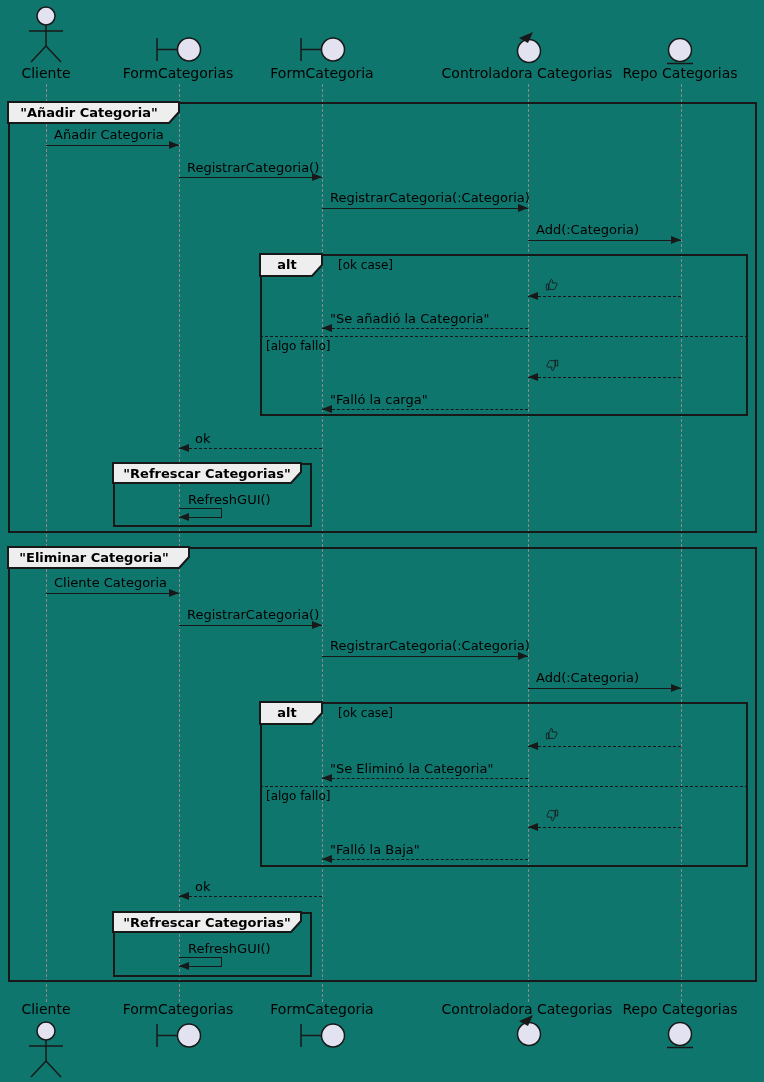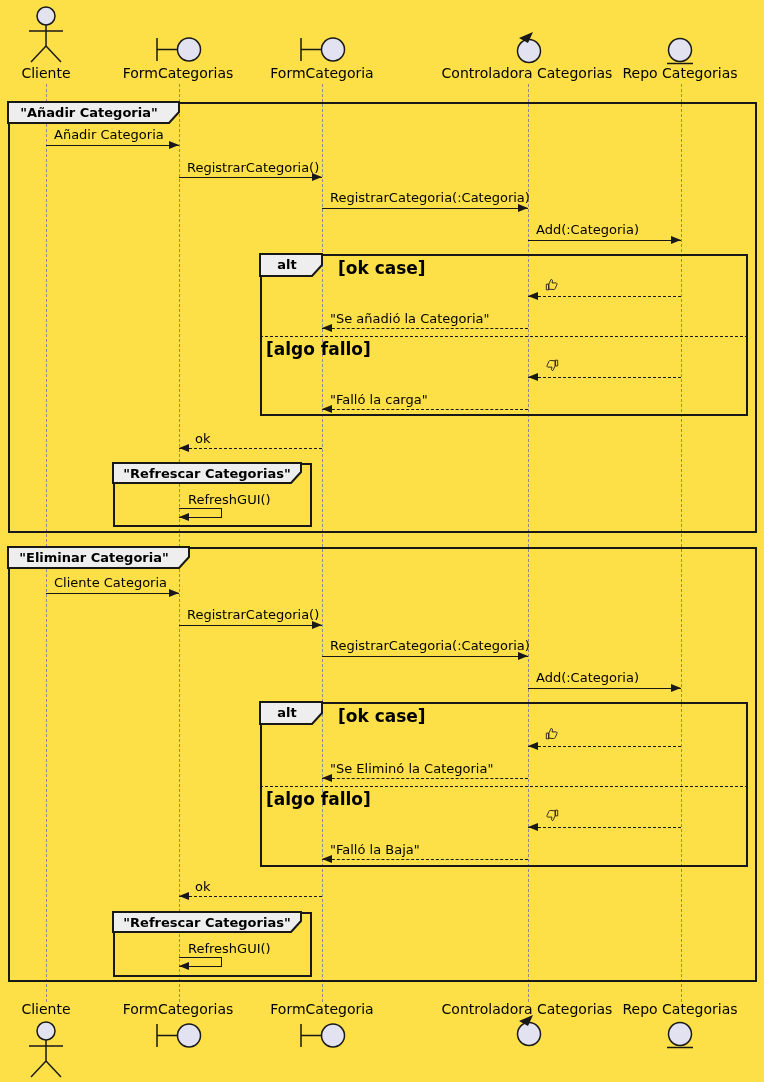--- a/index.html
+++ b/index.html
@@ -1,28 +1,28 @@
 <!DOCTYPE html>
 <html><head>
 <meta charset="utf-8">
 <style>
   html,body{margin:0;padding:0;background:#fff;}
-  #canvas{position:relative;width:764px;height:1082px;background:#fde047;overflow:hidden;
+  #canvas{position:relative;width:764px;height:1082px;background:#0f766e;overflow:hidden;
           font-family:"DejaVu Sans",sans-serif;color:#000;}
   .ll{position:absolute;width:0;border-left:1px dashed #8a8a8a;}
   .plab{position:absolute;font-size:14px;text-align:center;white-space:nowrap;}
   .lab{position:absolute;font-size:13px;white-space:nowrap;}
   .arr{position:absolute;height:0;border-top:1px solid #181818;}
   .dsh{border-top-style:dashed;}
   .ahr{position:absolute;width:0;height:0;border-top:4px solid transparent;border-bottom:4px solid transparent;border-left:10px solid #181818;}
   .ahl{position:absolute;width:0;height:0;border-top:4px solid transparent;border-bottom:4px solid transparent;border-right:10px solid #181818;}
   .frame{position:absolute;border:2px solid #181818;box-sizing:border-box;background:transparent;}
   .tabsvg{position:absolute;}
   .tabtxt{position:absolute;font-size:13px;font-weight:bold;text-align:center;white-space:nowrap;}
-  .guard{position:absolute;font-size:17px;font-weight:bold;white-space:nowrap;}
+  .guard{position:absolute;font-size:12px;font-weight:normal;white-space:nowrap;}
   .divider{position:absolute;height:0;border-top:1px dashed #181818;}
   .selfbox{position:absolute;border:1px solid #181818;border-left:none;box-sizing:border-box;}
   .icon{position:absolute;}
 </style>
 </head>
 <body>
 
 <div id="canvas">
 
   <div class="ll" style="left:46px;top:84px;height:918px"></div>

